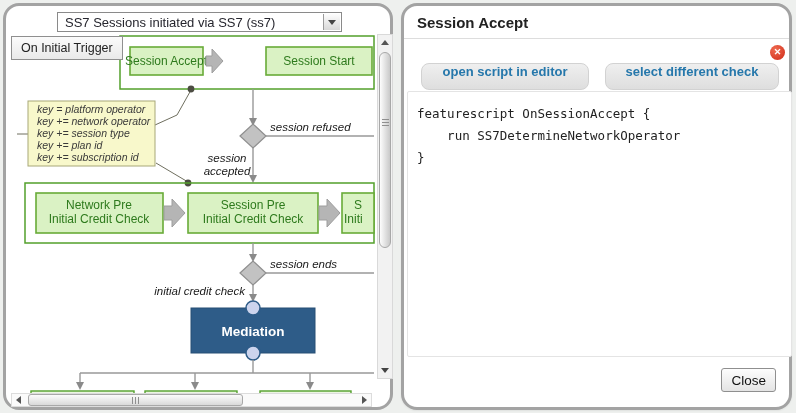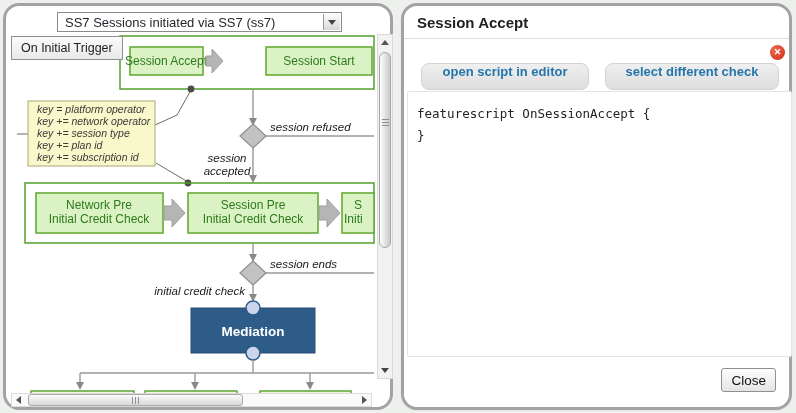--- a/index.html
+++ b/index.html
@@ -202,19 +202,20 @@
 
   <div class="tab" id="tab-open">
     <span>open script in editor</span>
   </div>
   <div class="tab" id="tab-select">
     <span>select different check</span>
   </div>
 
   <div class="code-box">
     <div class="code-line">featurescript OnSessionAccept {</div>
+    <div class="code-line">    run SS7DetermineNetworkOperator</div>
     <div class="code-line">}</div>
   </div>
 
   <div class="close-btn">
     <span>Close</span>
   </div>
 </div>
 
 </body></html>

